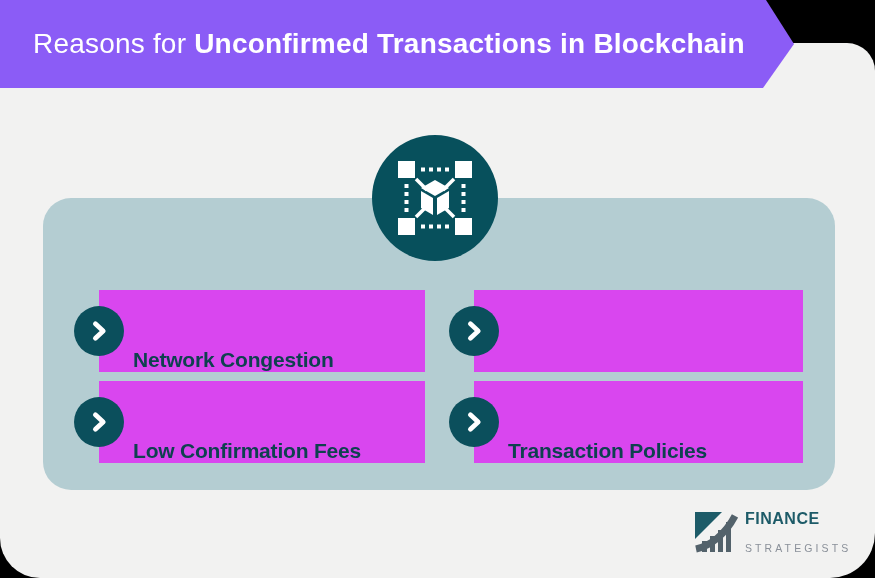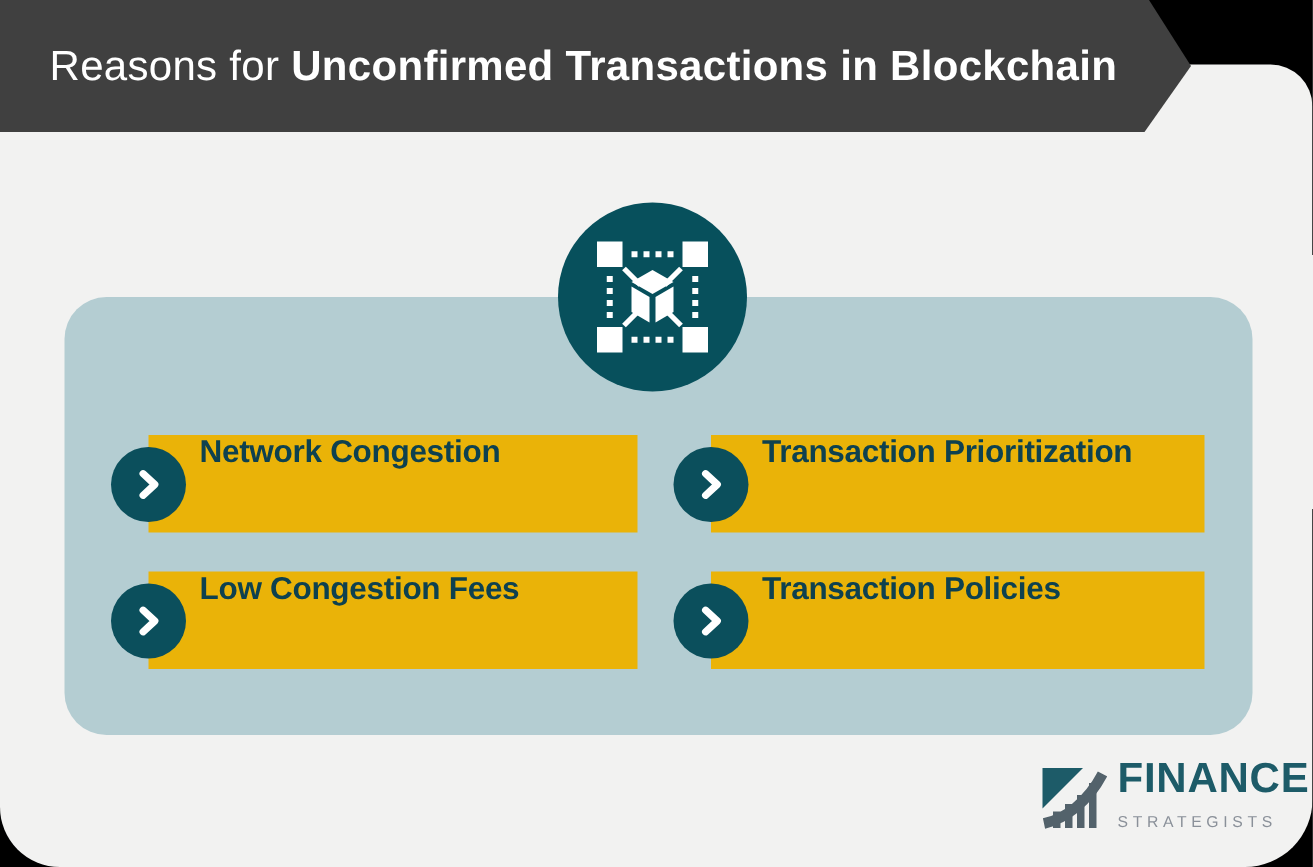--- a/index.html
+++ b/index.html
@@ -5,58 +5,58 @@
   html,body{margin:0;padding:0;background:#000;}
   .stage{
     position:relative;width:875px;height:578px;background:#000;overflow:hidden;
     font-family:"Liberation Sans",sans-serif;
   }
   .card{
     position:absolute;left:0;top:43px;width:875px;height:535px;
     background:#f2f2f1;border-radius:0 28px 45px 40px;
   }
   .ribbon{
-    position:absolute;left:0;top:0;width:794px;height:88px;background:#404040;
+    position:absolute;left:0;top:0;width:794px;height:88px;background:#8b5cf6;
     clip-path:polygon(0 0,766px 0,794px 44px,763px 88px,0 88px);
     display:flex;align-items:center;
   }
   .ribbon .title{
     padding-left:33px;color:#ffffff;font-size:28px;font-weight:400;letter-spacing:.2px;white-space:nowrap;
   }
   .ribbon .title b{font-weight:700;}
   .panel{
     position:absolute;left:43px;top:198px;width:792px;height:292px;
     background:#b4cdd2;border-radius:28px;
   }
   .center-icon{
     position:absolute;left:372px;top:135px;width:126px;height:126px;border-radius:50%;
     background:#07505c;display:flex;align-items:center;justify-content:center;
   }
   .center-icon svg{width:100px;height:100px;}
   .item{
-    position:absolute;height:65px;background:#eab308;display:flex;align-items:flex-start;
+    position:absolute;height:82px;background:#d946ef;display:flex;align-items:flex-end;
   }
   .item .label{
     margin-left:34px;font-size:21px;font-weight:700;color:#0e414f;letter-spacing:-.2px;white-space:nowrap;
   }
   .bullet{
     position:absolute;left:-25px;top:50%;margin-top:-25px;width:50px;height:50px;border-radius:50%;
     background:#0b4f5c;display:flex;align-items:center;justify-content:center;
   }
   .bullet svg{width:30px;height:30px;}
   .item-0{left:99px;top:290px;width:326px;}
   .item-1{left:474px;top:290px;width:329px;}
   .item-2{left:99px;top:381px;width:326px;}
   .item-3{left:474px;top:381px;width:329px;}
   .brand{
     position:absolute;left:694px;top:509px;display:flex;align-items:center;gap:7px;
   }
   .brand-icon svg{width:44px;height:42px;display:block;}
   .brand-text{display:flex;flex-direction:column;justify-content:center;}
-  .brand-top{font-size:28px;font-weight:700;color:#1d5b68;letter-spacing:.5px;line-height:20px;}
+  .brand-top{font-size:16px;font-weight:700;color:#1d5b68;letter-spacing:.5px;line-height:20px;}
   .brand-bottom{font-size:10.5px;font-weight:400;color:#8a9099;letter-spacing:3.1px;line-height:13px;margin-top:13px;}
 </style>
 </head>
 <body>
 
 <div class="stage">
 
   <div class="card"></div>
 
   <div class="ribbon">
@@ -93,30 +93,29 @@
     </span>
     <span class="label">Network Congestion</span>
   </div>
 
   <div class="item item-1">
     <span class="bullet">
       <svg viewBox="0 0 50 50" aria-hidden="true">
         <polyline points="19,13 32,25 19,37" fill="none" stroke="#ffffff" stroke-width="8" stroke-linecap="round" stroke-linejoin="round"></polyline>
       </svg>
     </span>
-    <span class="label">Transaction Prioritization</span>
   </div>
 
   <div class="item item-2">
     <span class="bullet">
       <svg viewBox="0 0 50 50" aria-hidden="true">
         <polyline points="19,13 32,25 19,37" fill="none" stroke="#ffffff" stroke-width="8" stroke-linecap="round" stroke-linejoin="round"></polyline>
       </svg>
     </span>
-    <span class="label">Low Congestion Fees</span>
+    <span class="label">Low Confirmation Fees</span>
   </div>
 
   <div class="item item-3">
     <span class="bullet">
       <svg viewBox="0 0 50 50" aria-hidden="true">
         <polyline points="19,13 32,25 19,37" fill="none" stroke="#ffffff" stroke-width="8" stroke-linecap="round" stroke-linejoin="round"></polyline>
       </svg>
     </span>
     <span class="label">Transaction Policies</span>
   </div>

